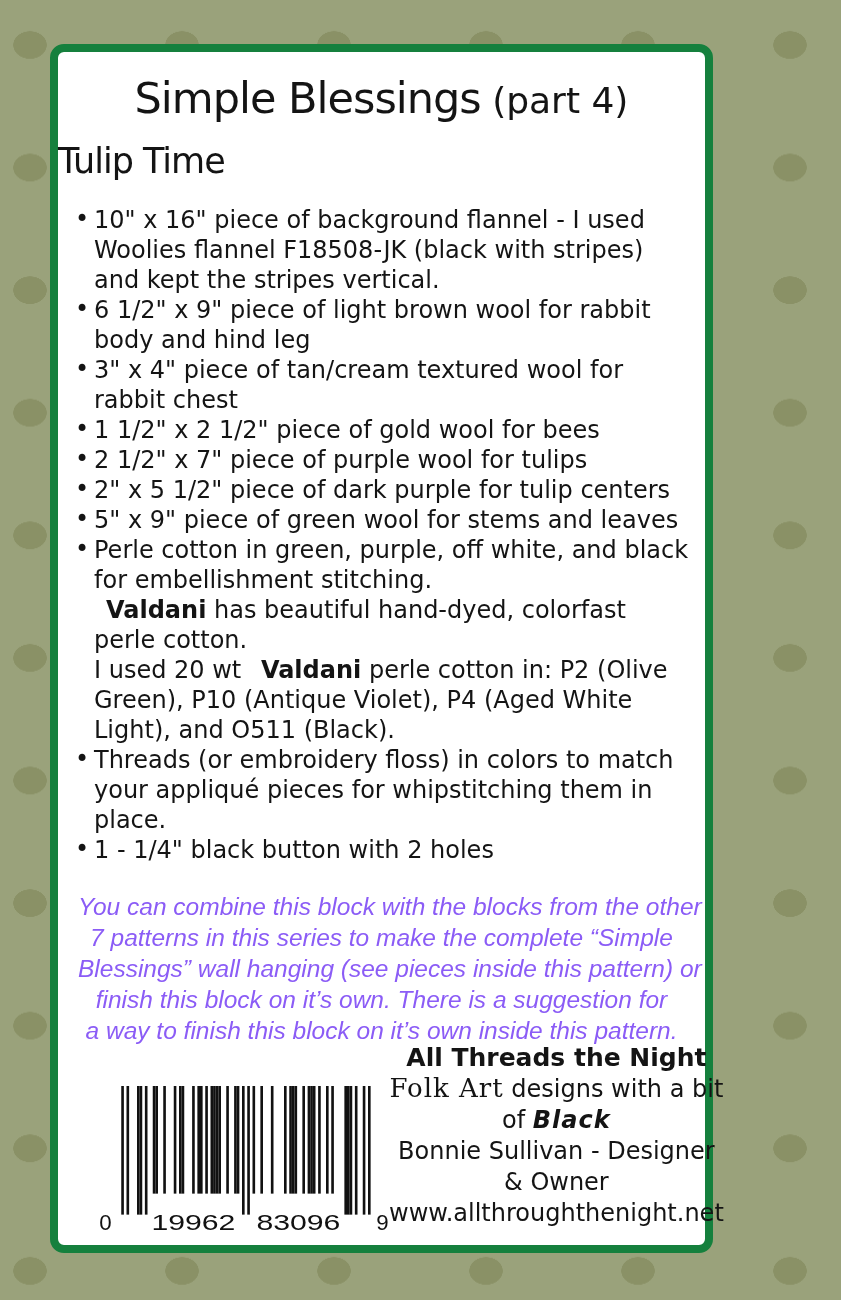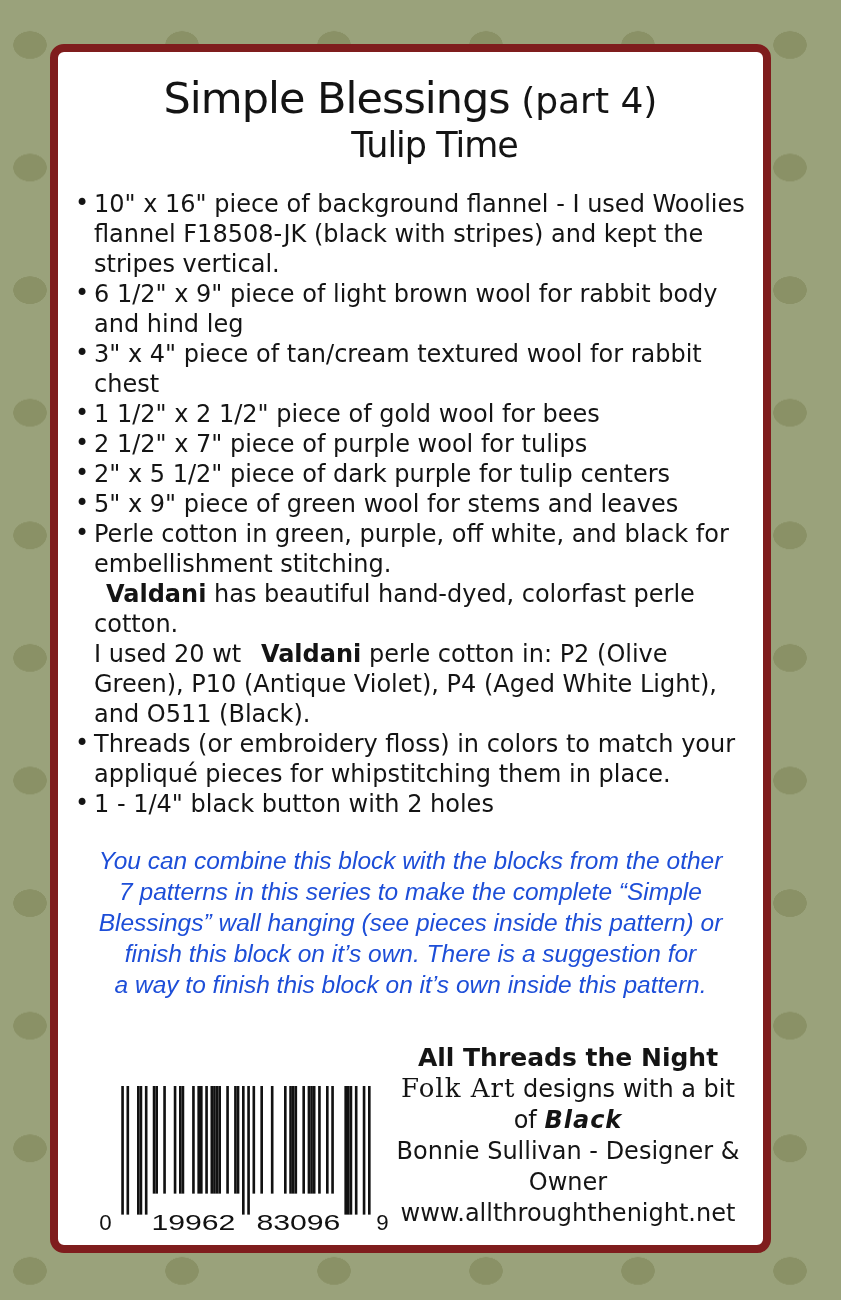--- a/index.html
+++ b/index.html
@@ -6,39 +6,39 @@
   body{
     width:841px;height:1300px;position:relative;overflow:hidden;
     background-color:#9AA27B;
     background-image:radial-gradient(17px 14px at 30px 45px,#8A9166 97%,rgba(138,145,102,0) 100%);
     background-size:152px 122.6px;
     background-repeat:repeat;
     font-family:"DejaVu Sans",sans-serif;
     color:#141414;
   }
   .card{
-    position:absolute;left:50px;top:44px;width:721px;height:1209px;
-    box-sizing:border-box;background:#FFFFFF;border:8px solid #7f1d1d;border-radius:14px;
+    position:absolute;left:50px;top:44px;width:663px;height:1209px;
+    box-sizing:border-box;background:#FFFFFF;border:8px solid #15803d;border-radius:14px;
   }
   .title-block{margin-top:24px;text-align:center;line-height:1.05;}
   .title-main{font-size:43px;letter-spacing:-1px;}
   .title-suffix{font-size:36px;}
-  .subtitle{text-align:center;font-size:35px;margin-top:4px;letter-spacing:-1px;padding-left:48px;}
+  .subtitle{font-size:35px;margin-top:20px;letter-spacing:-1px;}
   ul.materials{
     list-style:none;margin:24px 0 0 0;padding:0 12px 0 17px;
     font-size:24px;line-height:30px;
   }
   ul.materials li{position:relative;padding-left:19px;}
   ul.materials .blt{position:absolute;left:0;top:-1px;}
   ul.materials .mtext{white-space:pre-wrap;}
   ul.materials .bold{font-weight:bold;margin-left:12px;}
   .note{
     margin-top:26px;padding:0 20px;text-align:center;
     font-family:"Liberation Sans",sans-serif;font-style:italic;
-    font-size:24.5px;line-height:31px;color:#1d4ed8;
+    font-size:24.5px;line-height:31px;color:#8b5cf6;
   }
   .note div{white-space:nowrap;}
   .footer{
     position:absolute;left:37px;right:16px;bottom:8px;
     display:flex;align-items:flex-end;
   }
   .barcode-wrap{flex:0 0 auto;}
   .bdigit{
     font-family:"Liberation Sans",sans-serif;font-size:8.5px;fill:#111;
   }

